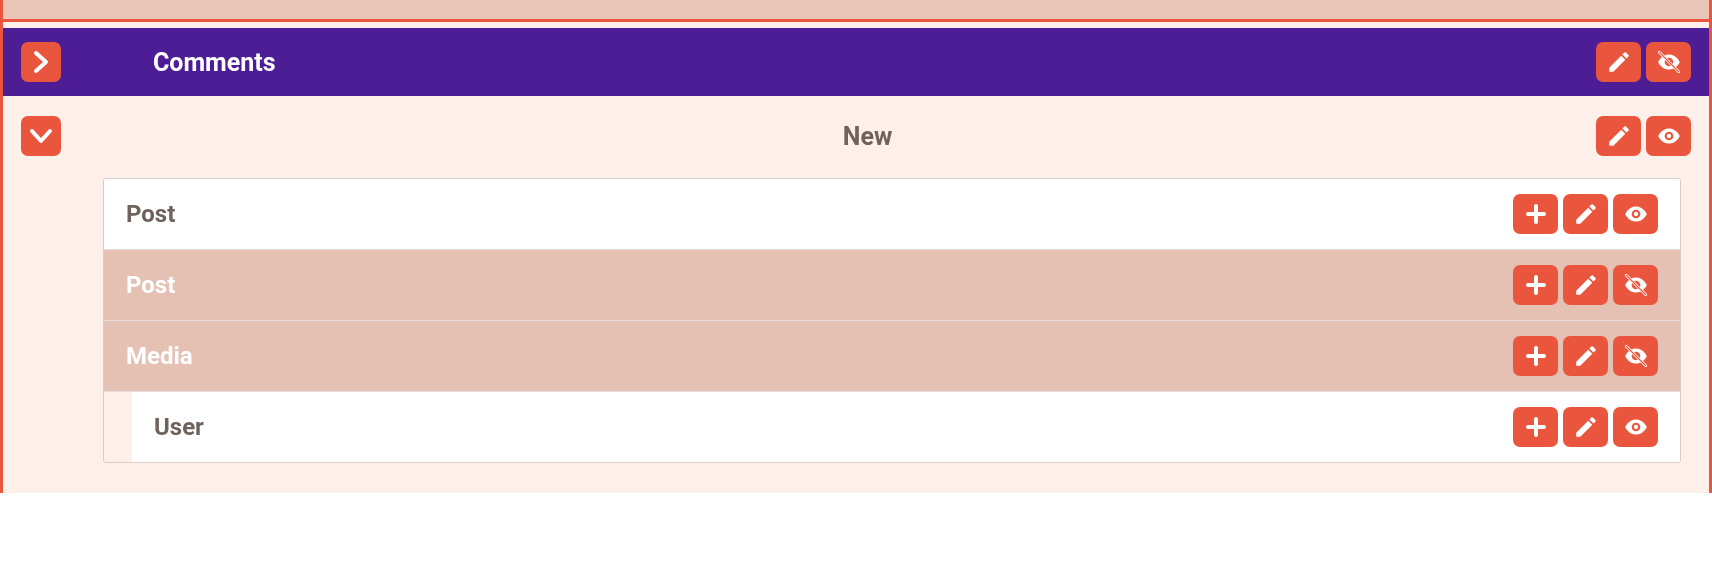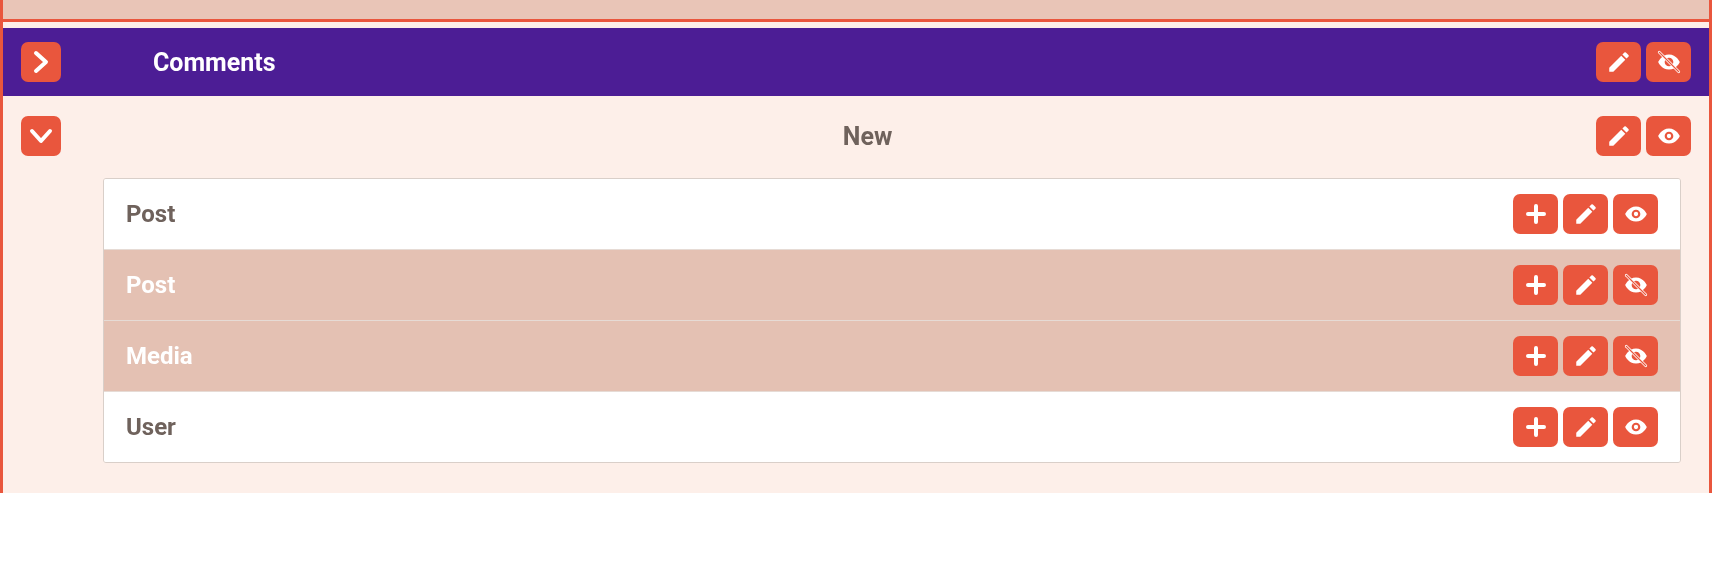--- a/index.html
+++ b/index.html
@@ -84,20 +84,21 @@
       overflow: hidden;
     }
     .sub-row {
       display: flex;
       align-items: center;
       padding: 15px 22px;
       border-bottom: 1px solid #e6dbd5;
     }
     .sub-row:last-child {
       border-bottom: none;
+      margin-left: 28px;
     }
     .sub-row.visible {
       background: #fff;
     }
     .sub-row.hidden {
       background: #e4c1b3;
     }
     .sub-label {
       font-size: 24px;
       font-weight: 700;

